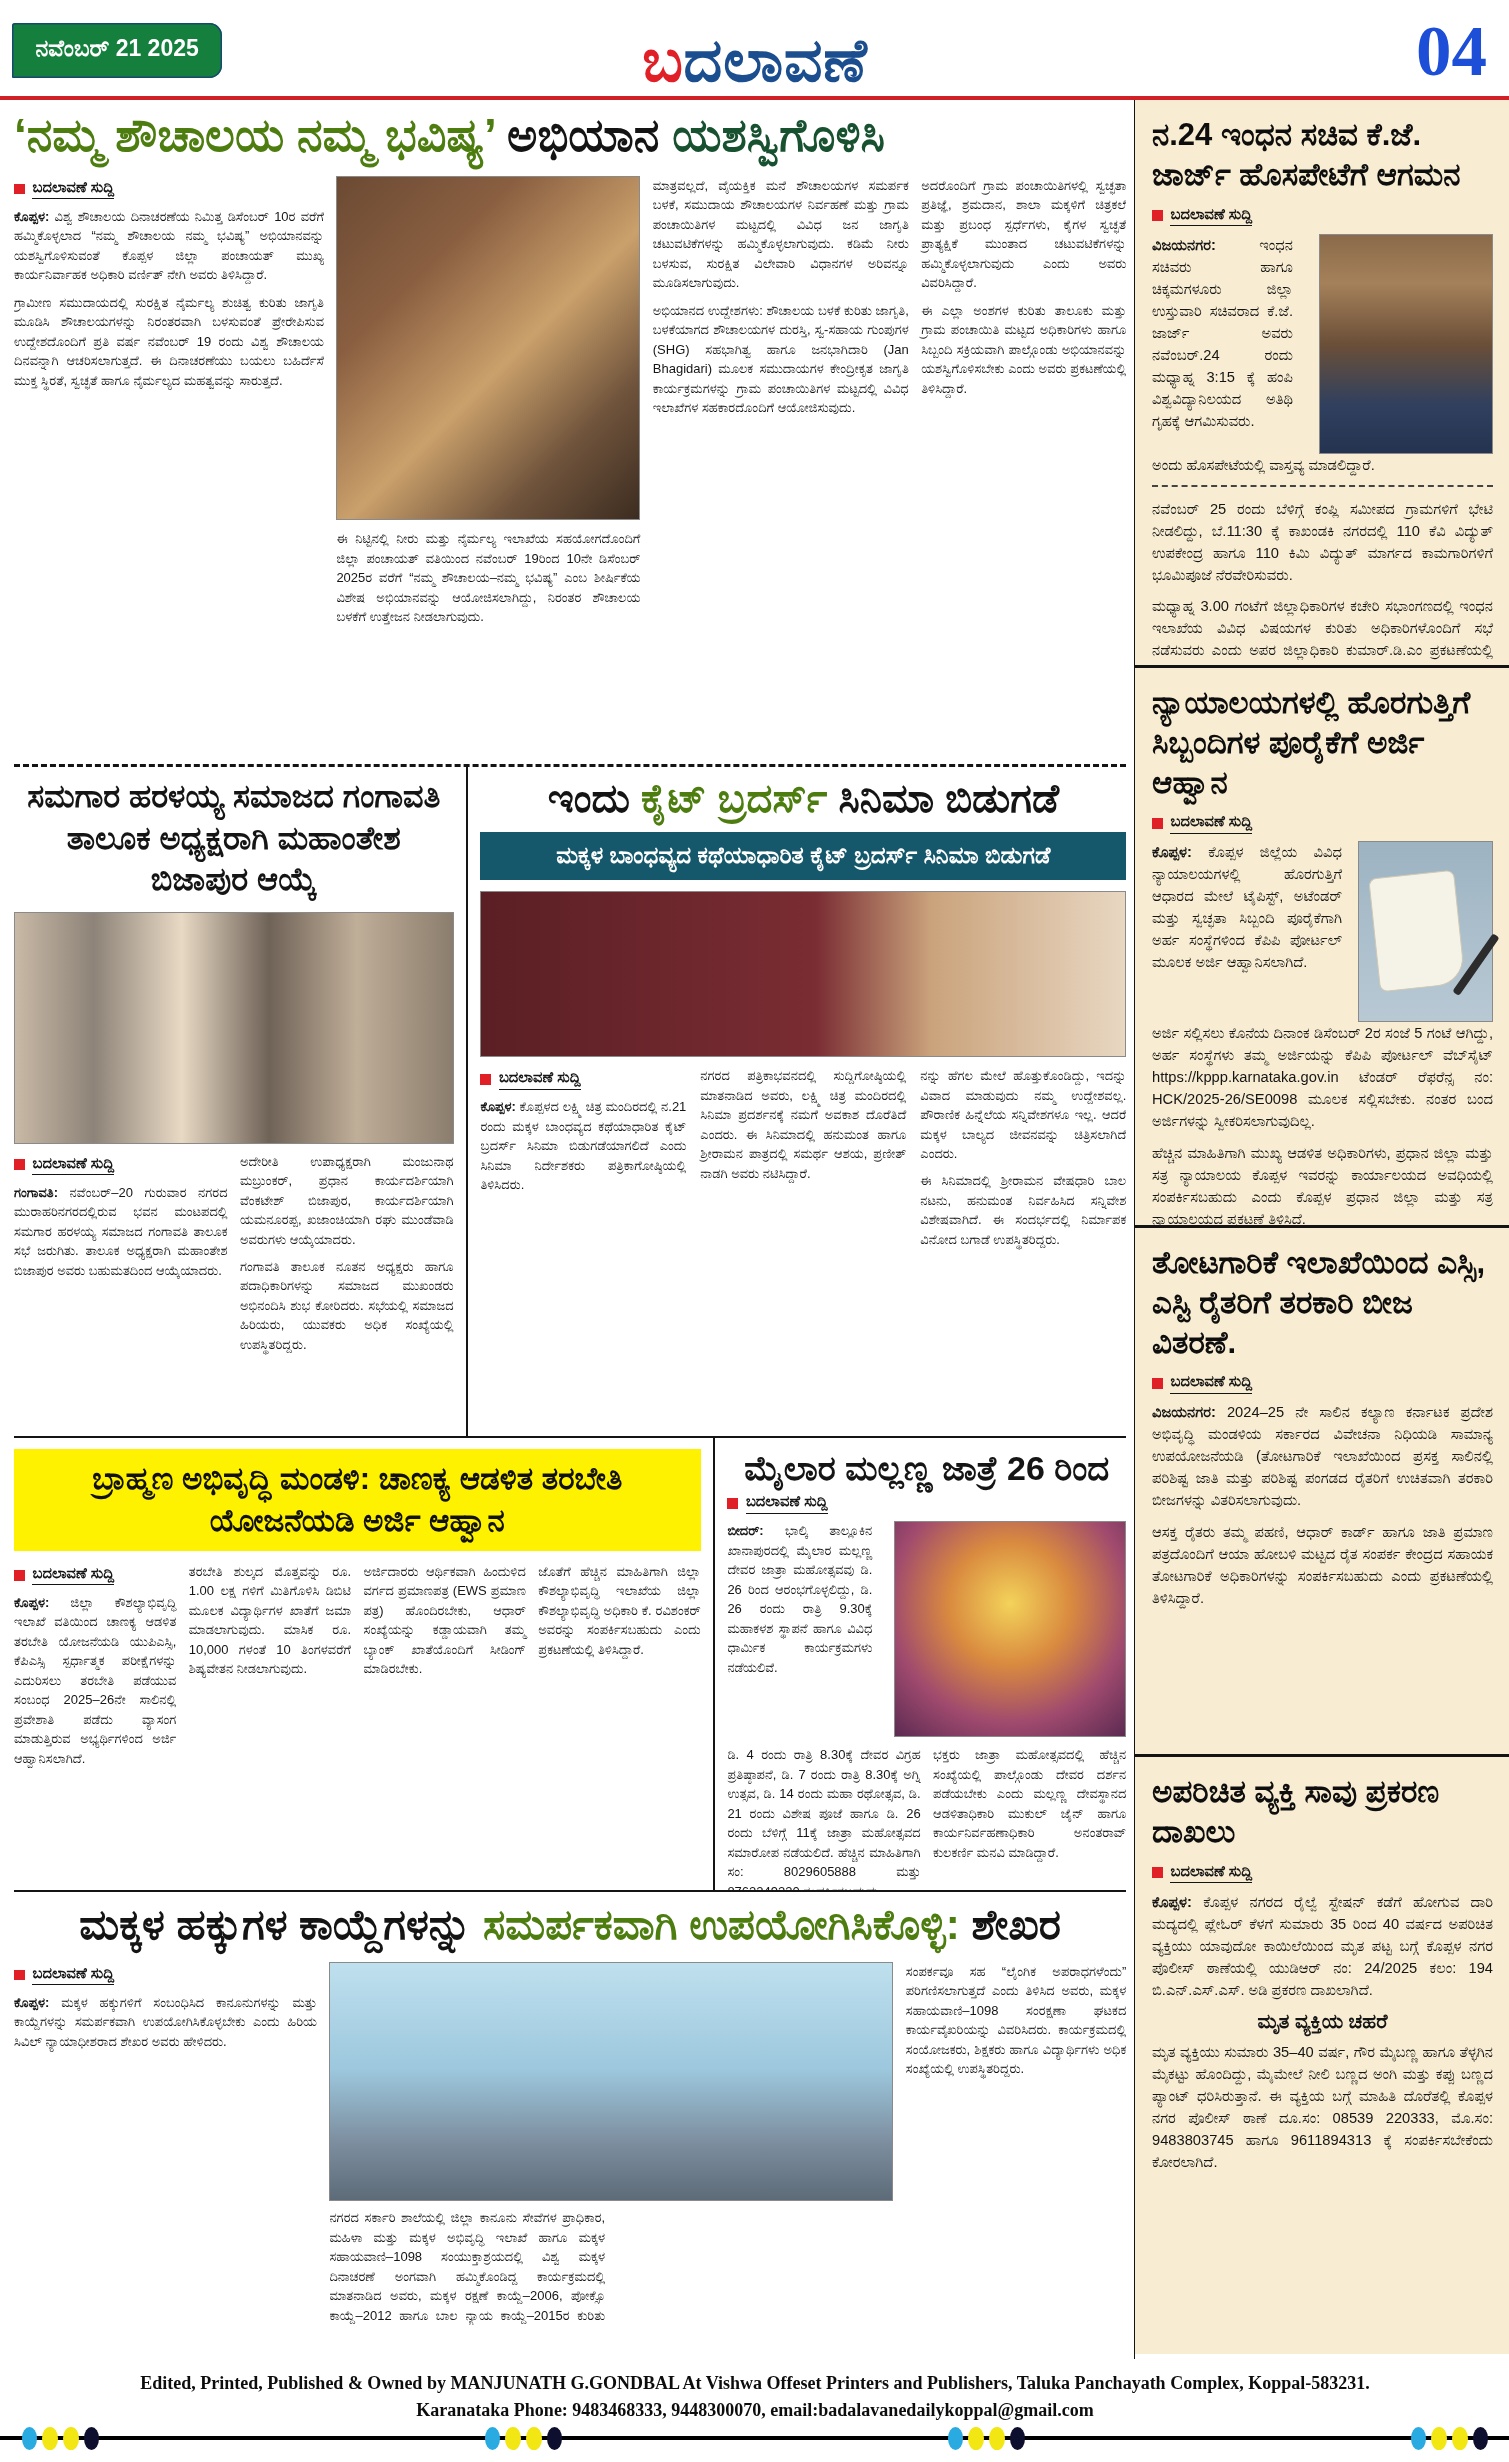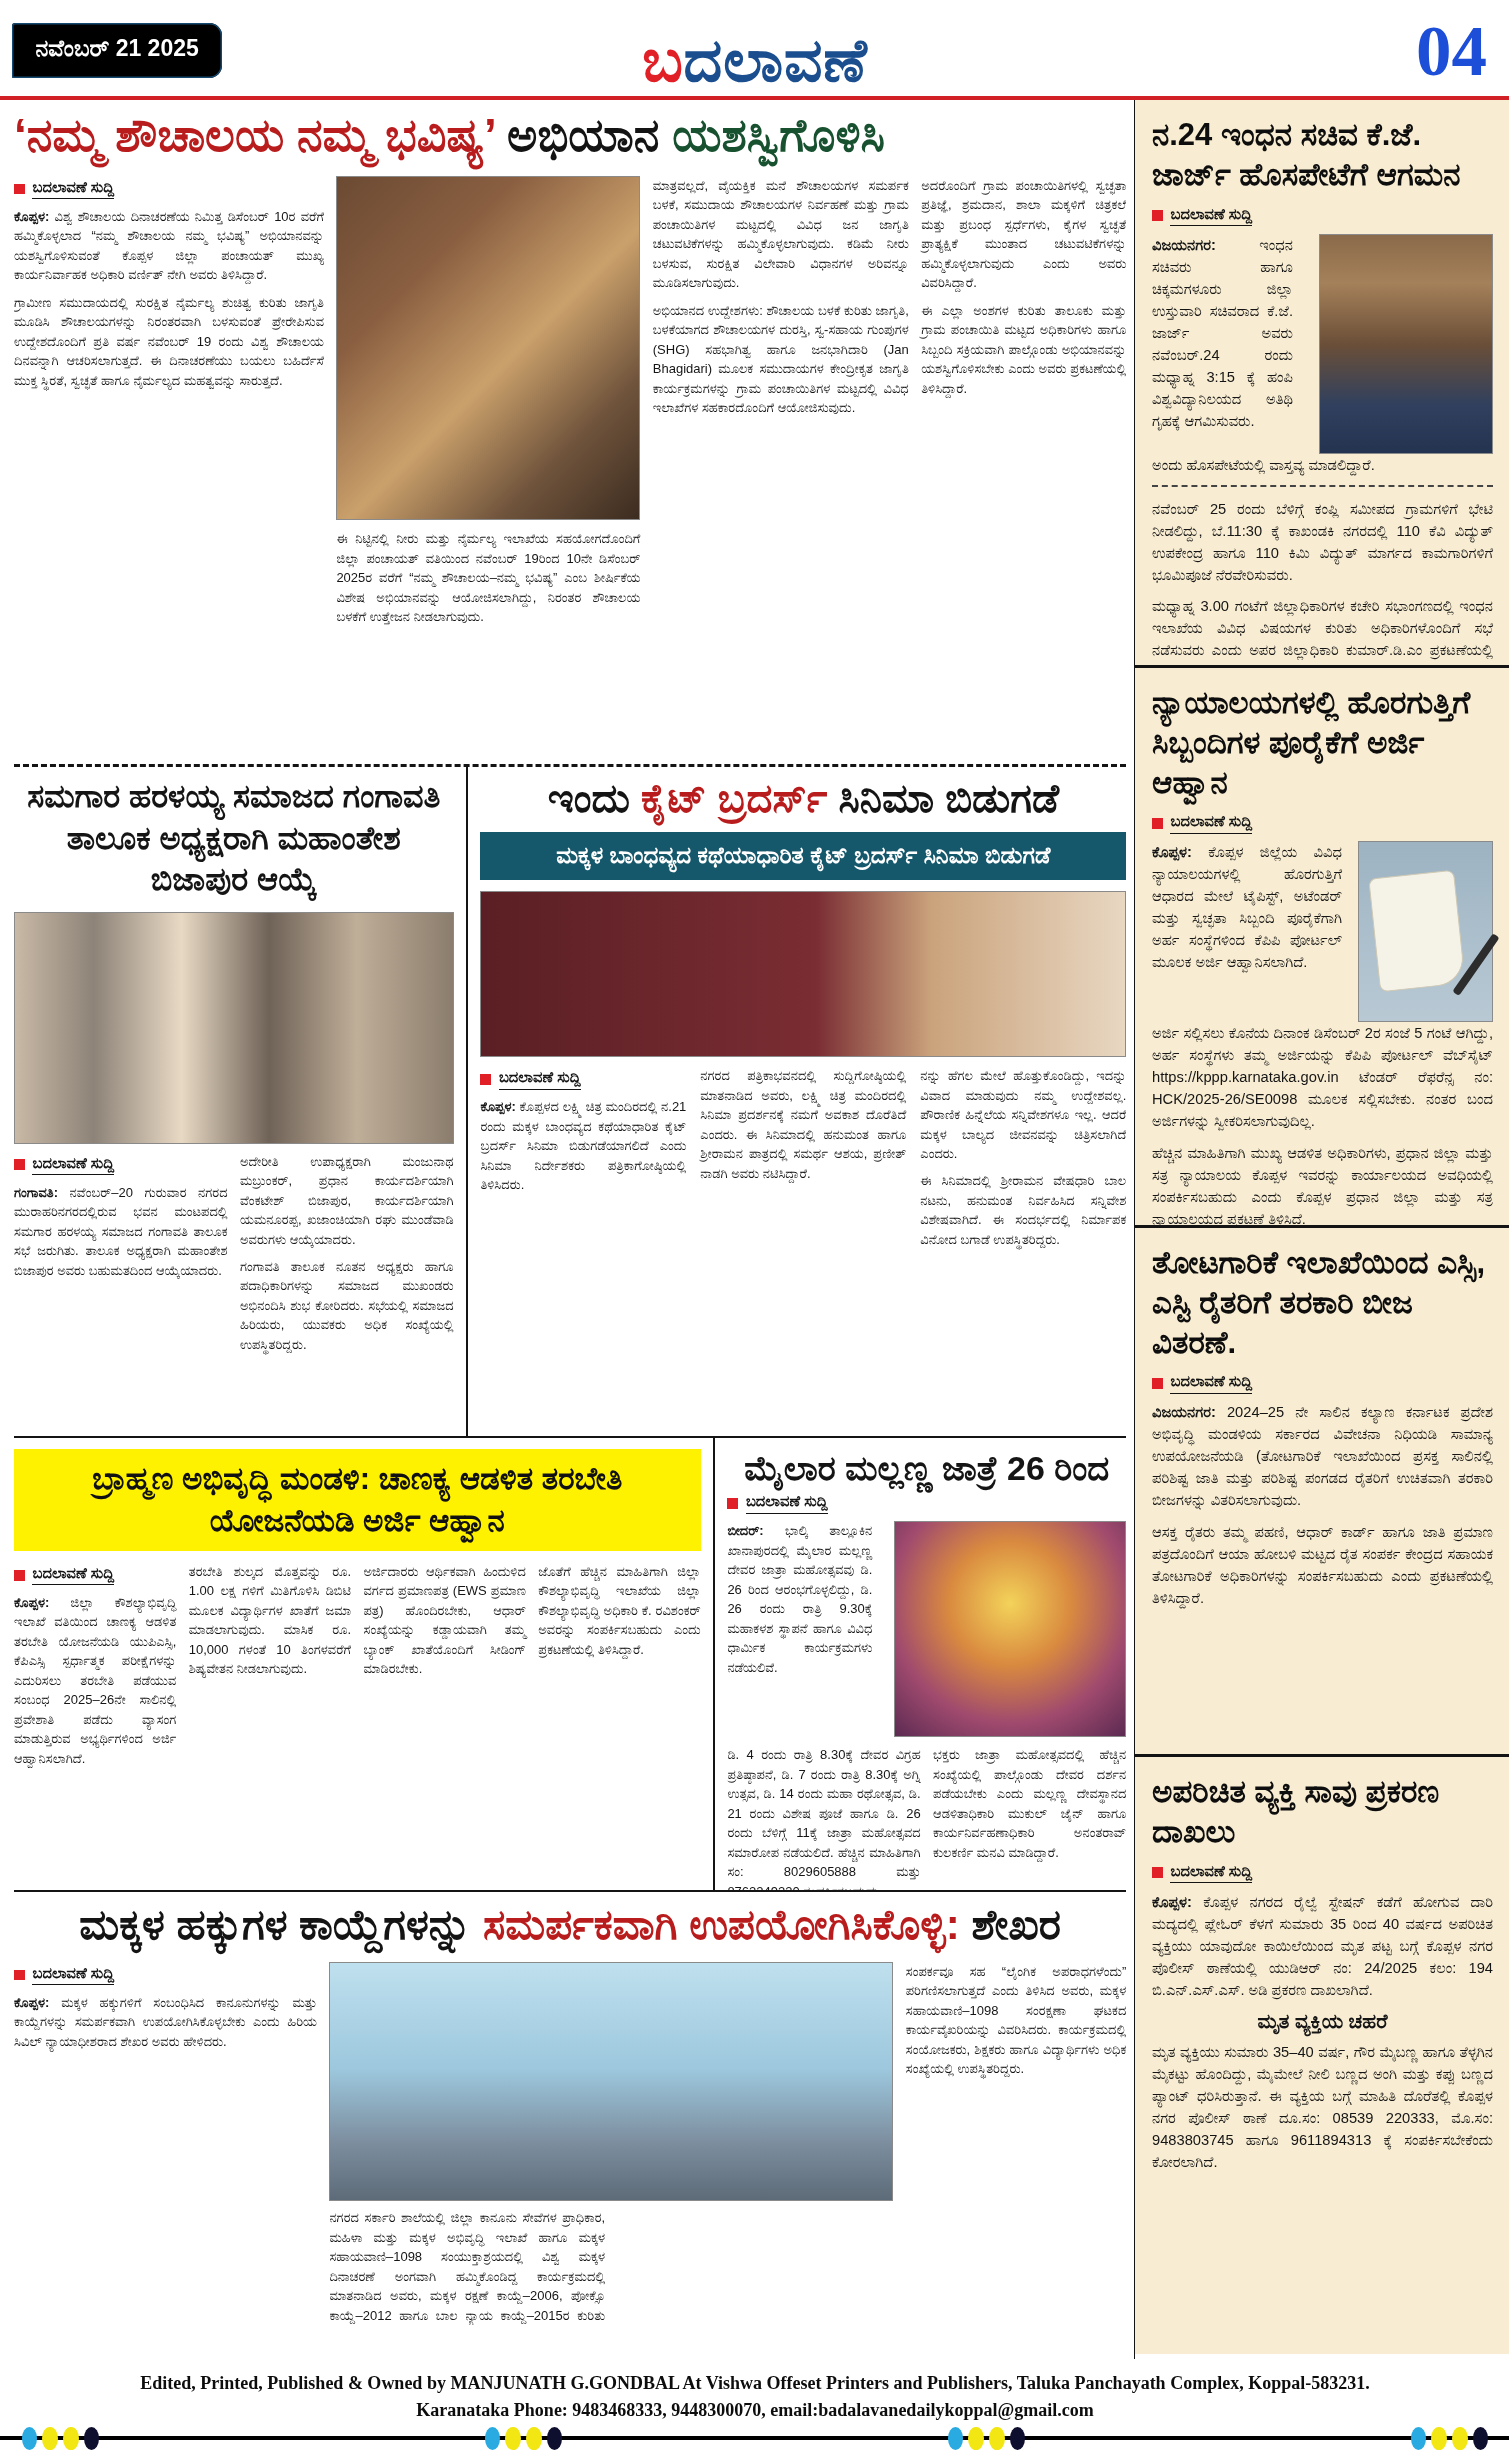--- a/index.html
+++ b/index.html
@@ -1,21 +1,21 @@
 <!DOCTYPE html>
 <html style="font-size:12.4px"><head>
 <meta charset="utf-8">
 <style>
   *{margin:0;padding:0;box-sizing:border-box;}
   html,body{background:#e8e8e8;}
   .page{width:1510px;height:2462px;background:#ffffff;position:relative;overflow:hidden;
         font-family:"Liberation Sans",sans-serif;color:#151515;margin:0 auto;}
   
   .header{height:100px;position:relative;border-bottom:4.6px solid #d22027;}
-  .date-badge{position:absolute;left:12.4px;top:23px;background:#000000;color:#fff;
+  .date-badge{position:absolute;left:12.4px;top:23px;background:#15803d;color:#fff;
       font-size:23px;font-weight:bold;padding:12.4px 23px 15.4px;border-radius:3.1px 12.4px 12.4px 1.5px;
       box-shadow:0 0 0 1.5px #16496f inset;}
   .masthead{position:absolute;left:0;right:0;top:26px;text-align:center;
       font-size:60px;font-weight:bold;color:#1b4e8e;letter-spacing:0.8px;}
   .m-first{color:#e11f26;}
   .page-num{position:absolute;right:23px;top:10.8px;font-family:Liberation Serif, serif;
       font-size:71px;font-weight:bold;color:#1d4ed8;}
   
   .content{display:flex;height:2259px;overflow:hidden;}
   .main-zone{width:1134px;padding:0 7.7px 0 14px;}
@@ -48,21 +48,21 @@
       background:linear-gradient(180deg,#8a6a4a 0%,#a5815a 22%,#6b4f38 50%,#30405e 78%,#233350 100%);}
   .court-ill{width:135px;height:181px;flex:none;position:relative;border:0.8px solid #8a8a8a;
       background:linear-gradient(180deg,#9db3c2 0%,#b8c9d4 100%);}
   .court-paper{position:absolute;left:15.4px;top:32px;width:86px;height:114px;background:#f5f2e8;
       border:0.8px solid #cfc9b4;border-radius:7.7px 7.7px 28px 7.7px;transform:rotate(-6deg);}
   .court-pen{position:absolute;right:12.4px;bottom:21.6px;width:7.7px;height:71px;background:#2c2c2c;
       transform:rotate(35deg);border-radius:3.1px;}
   
   .art-toilet{height:664px;overflow:hidden;padding-top:7.7px;}
   .toilet-headline{font-size:46px;font-weight:bold;line-height:1.08;margin:3.1px 0 15.4px;}
-  .hl-red{color:#b91c1c;}.hl-black{color:#141414;}.hl-green{color:#17512f;}
+  .hl-red{color:#4d7c0f;}.hl-black{color:#141414;}.hl-green{color:#17512f;}
   .toilet-body{display:flex;gap:12.4px;height:500px;overflow:hidden;}
   .tcol1{width:310px;}.tcol2{width:304px;}.tcol3{width:256px;}.tcol4{flex:1;}
   .row2{display:flex;border-top:3.9px dashed #141414;height:672px;overflow:hidden;}
   .samagara{width:454px;border-right:2.3px solid #141414;padding:9.3px 12.4px 0 0;}
   .sam-headline{font-size:32px;font-weight:bold;text-align:center;line-height:1.3;margin-bottom:10.8px;}
   .two-col{column-count:2;column-gap:12.4px;}
   .kite{flex:1;padding:9.3px 0 0 12.4px;}
   .kite-headline{font-size:40px;font-weight:bold;text-align:center;margin-bottom:9.3px;}
   .kite-strip{background:#15576b;color:#ffffff;font-size:23px;font-weight:bold;text-align:center;
       padding:10.8px 4.6px;margin-bottom:10.8px;}

